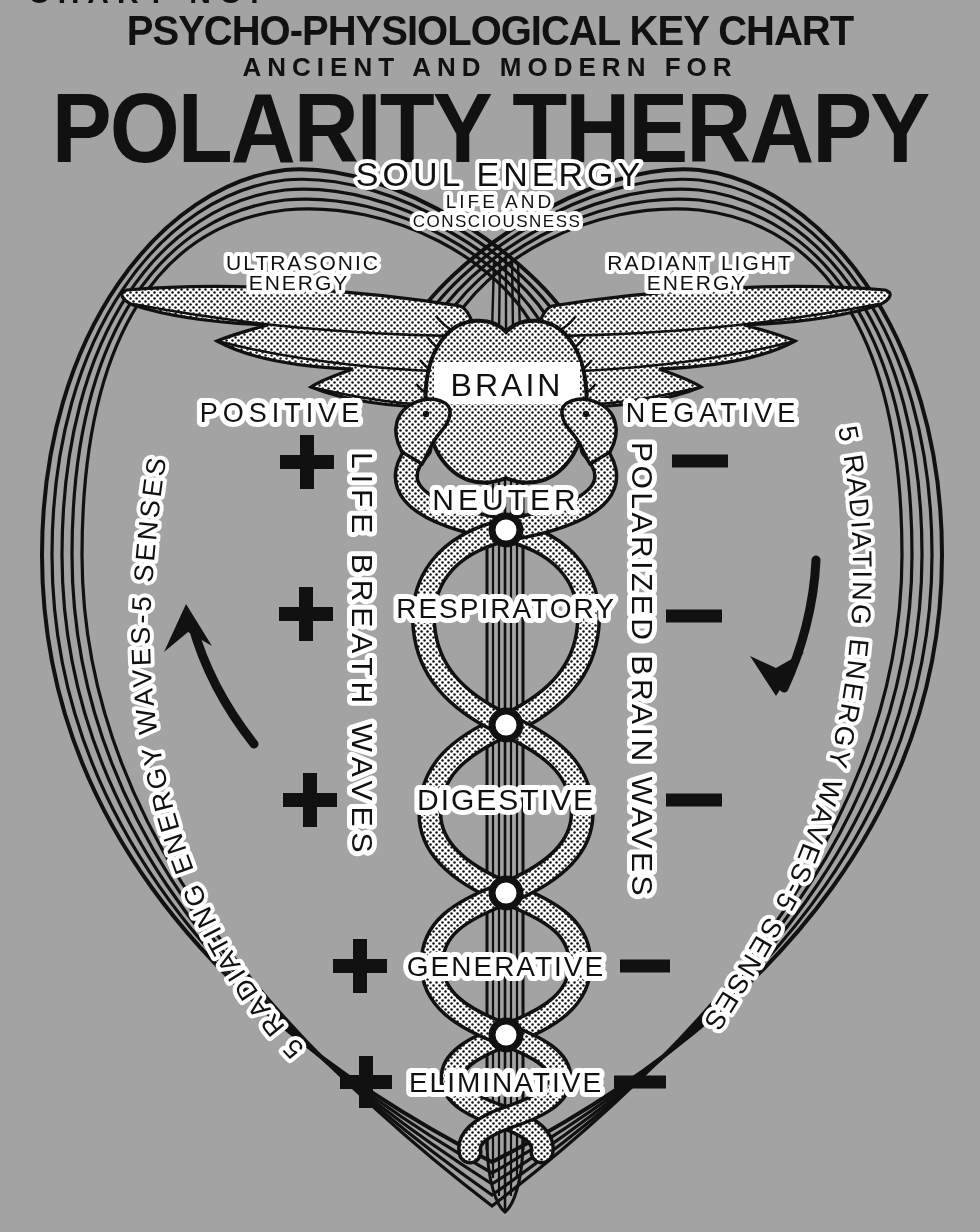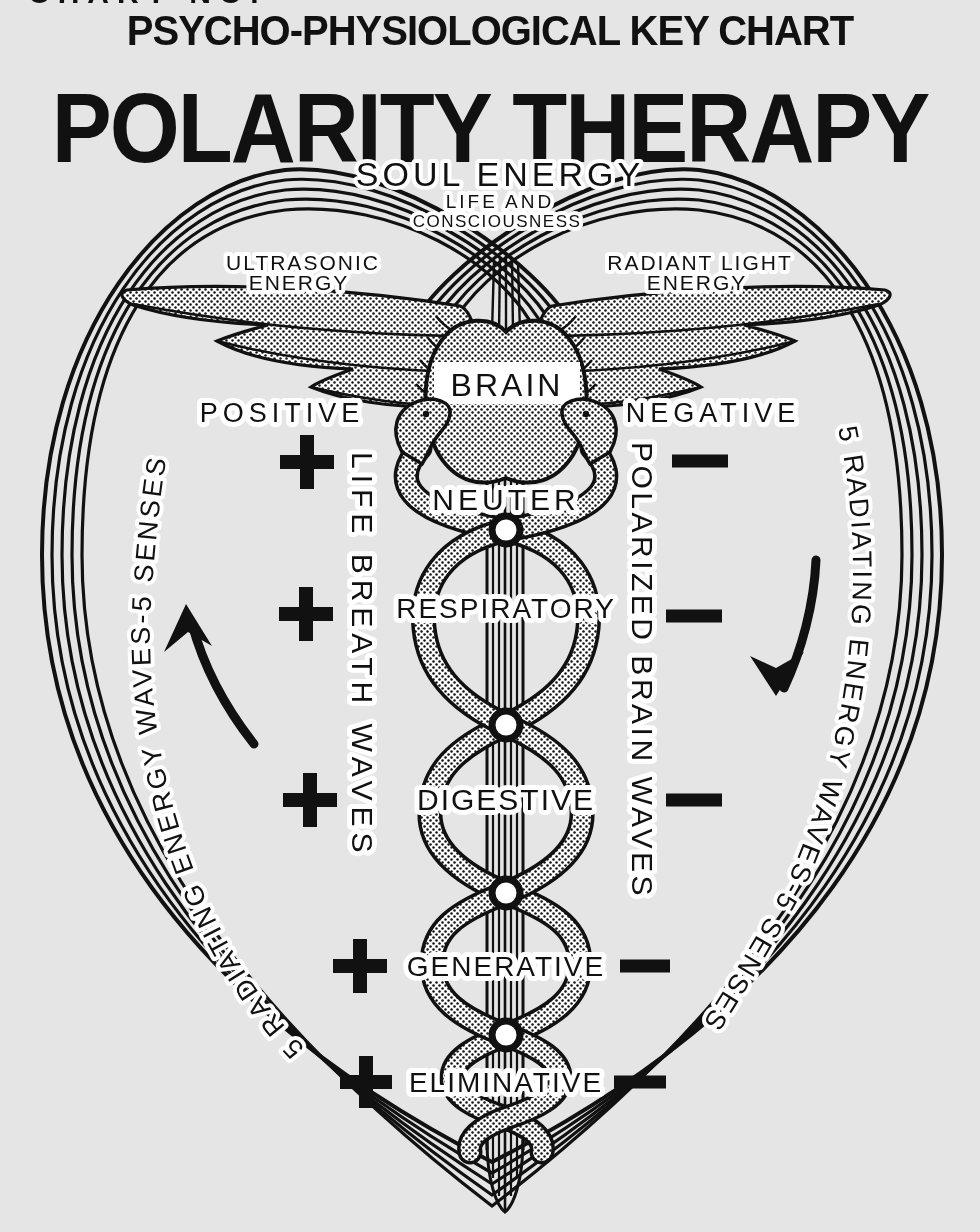--- a/index.html
+++ b/index.html
@@ -1,36 +1,37 @@
 <!DOCTYPE html>
 <html><head>
 <meta charset="utf-8">
 <style>
   html,body{margin:0;padding:0;background:#fff;}
-  #stage{position:relative;width:980px;height:1232px;background:#e5e5e5;overflow:hidden;
+  #stage{position:relative;width:980px;height:1232px;background:#a3a3a3;overflow:hidden;
          font-family:"Liberation Sans","DejaVu Sans",sans-serif;color:#111;}
   .hdr{position:absolute;left:0;width:980px;text-align:center;color:#111;}
   #frag-clip{position:absolute;top:0;left:28px;width:400px;height:9px;overflow:hidden;}
   #frag-clip .frag{position:relative;top:-24px;font-size:30px;font-weight:700;letter-spacing:8px;white-space:nowrap;}
   #title1{top:8px;font-size:40px;font-weight:700;letter-spacing:-1px;transform:scaleY(1.08);}
   #title2{top:52px;font-size:26px;font-weight:700;letter-spacing:6px;}
   #title3{top:72px;font-size:90px;font-weight:700;letter-spacing:-2px;transform:scaleY(1.1);transform-origin:top center;}
   svg text{fill:#111;}
   .halo{stroke:#fff;stroke-width:10px;paint-order:stroke;stroke-linejoin:round;}
   .halo8{stroke:#fff;stroke-width:8px;paint-order:stroke;stroke-linejoin:round;}
 </style>
 </head>
 <body>
 
 <div id="stage">
 
   <div id="frag-clip">
     <div class="frag">CHART NO.</div>
   </div>
   <div class="hdr" id="title1">PSYCHO-PHYSIOLOGICAL KEY CHART</div>
+  <div class="hdr" id="title2">ANCIENT AND MODERN FOR</div>
   <div class="hdr" id="title3">POLARITY THERAPY</div>
 
   <svg width="980" height="1232" viewBox="0 0 980 1232" style="position:absolute;top:0;left:0">
     <defs>
       <pattern id="dots" width="6" height="6" patternUnits="userSpaceOnUse">
         <rect width="6" height="6" fill="#fff"></rect>
         <circle cx="1.5" cy="1.5" r="1.25" fill="#111"></circle>
         <circle cx="4.5" cy="4.5" r="1.25" fill="#111"></circle>
       </pattern>
       <path id="leftTextPath" d="M 305 1048 C 200 940, 138 760, 152 585 C 158 518, 162 470, 172 436" fill="none"></path>

